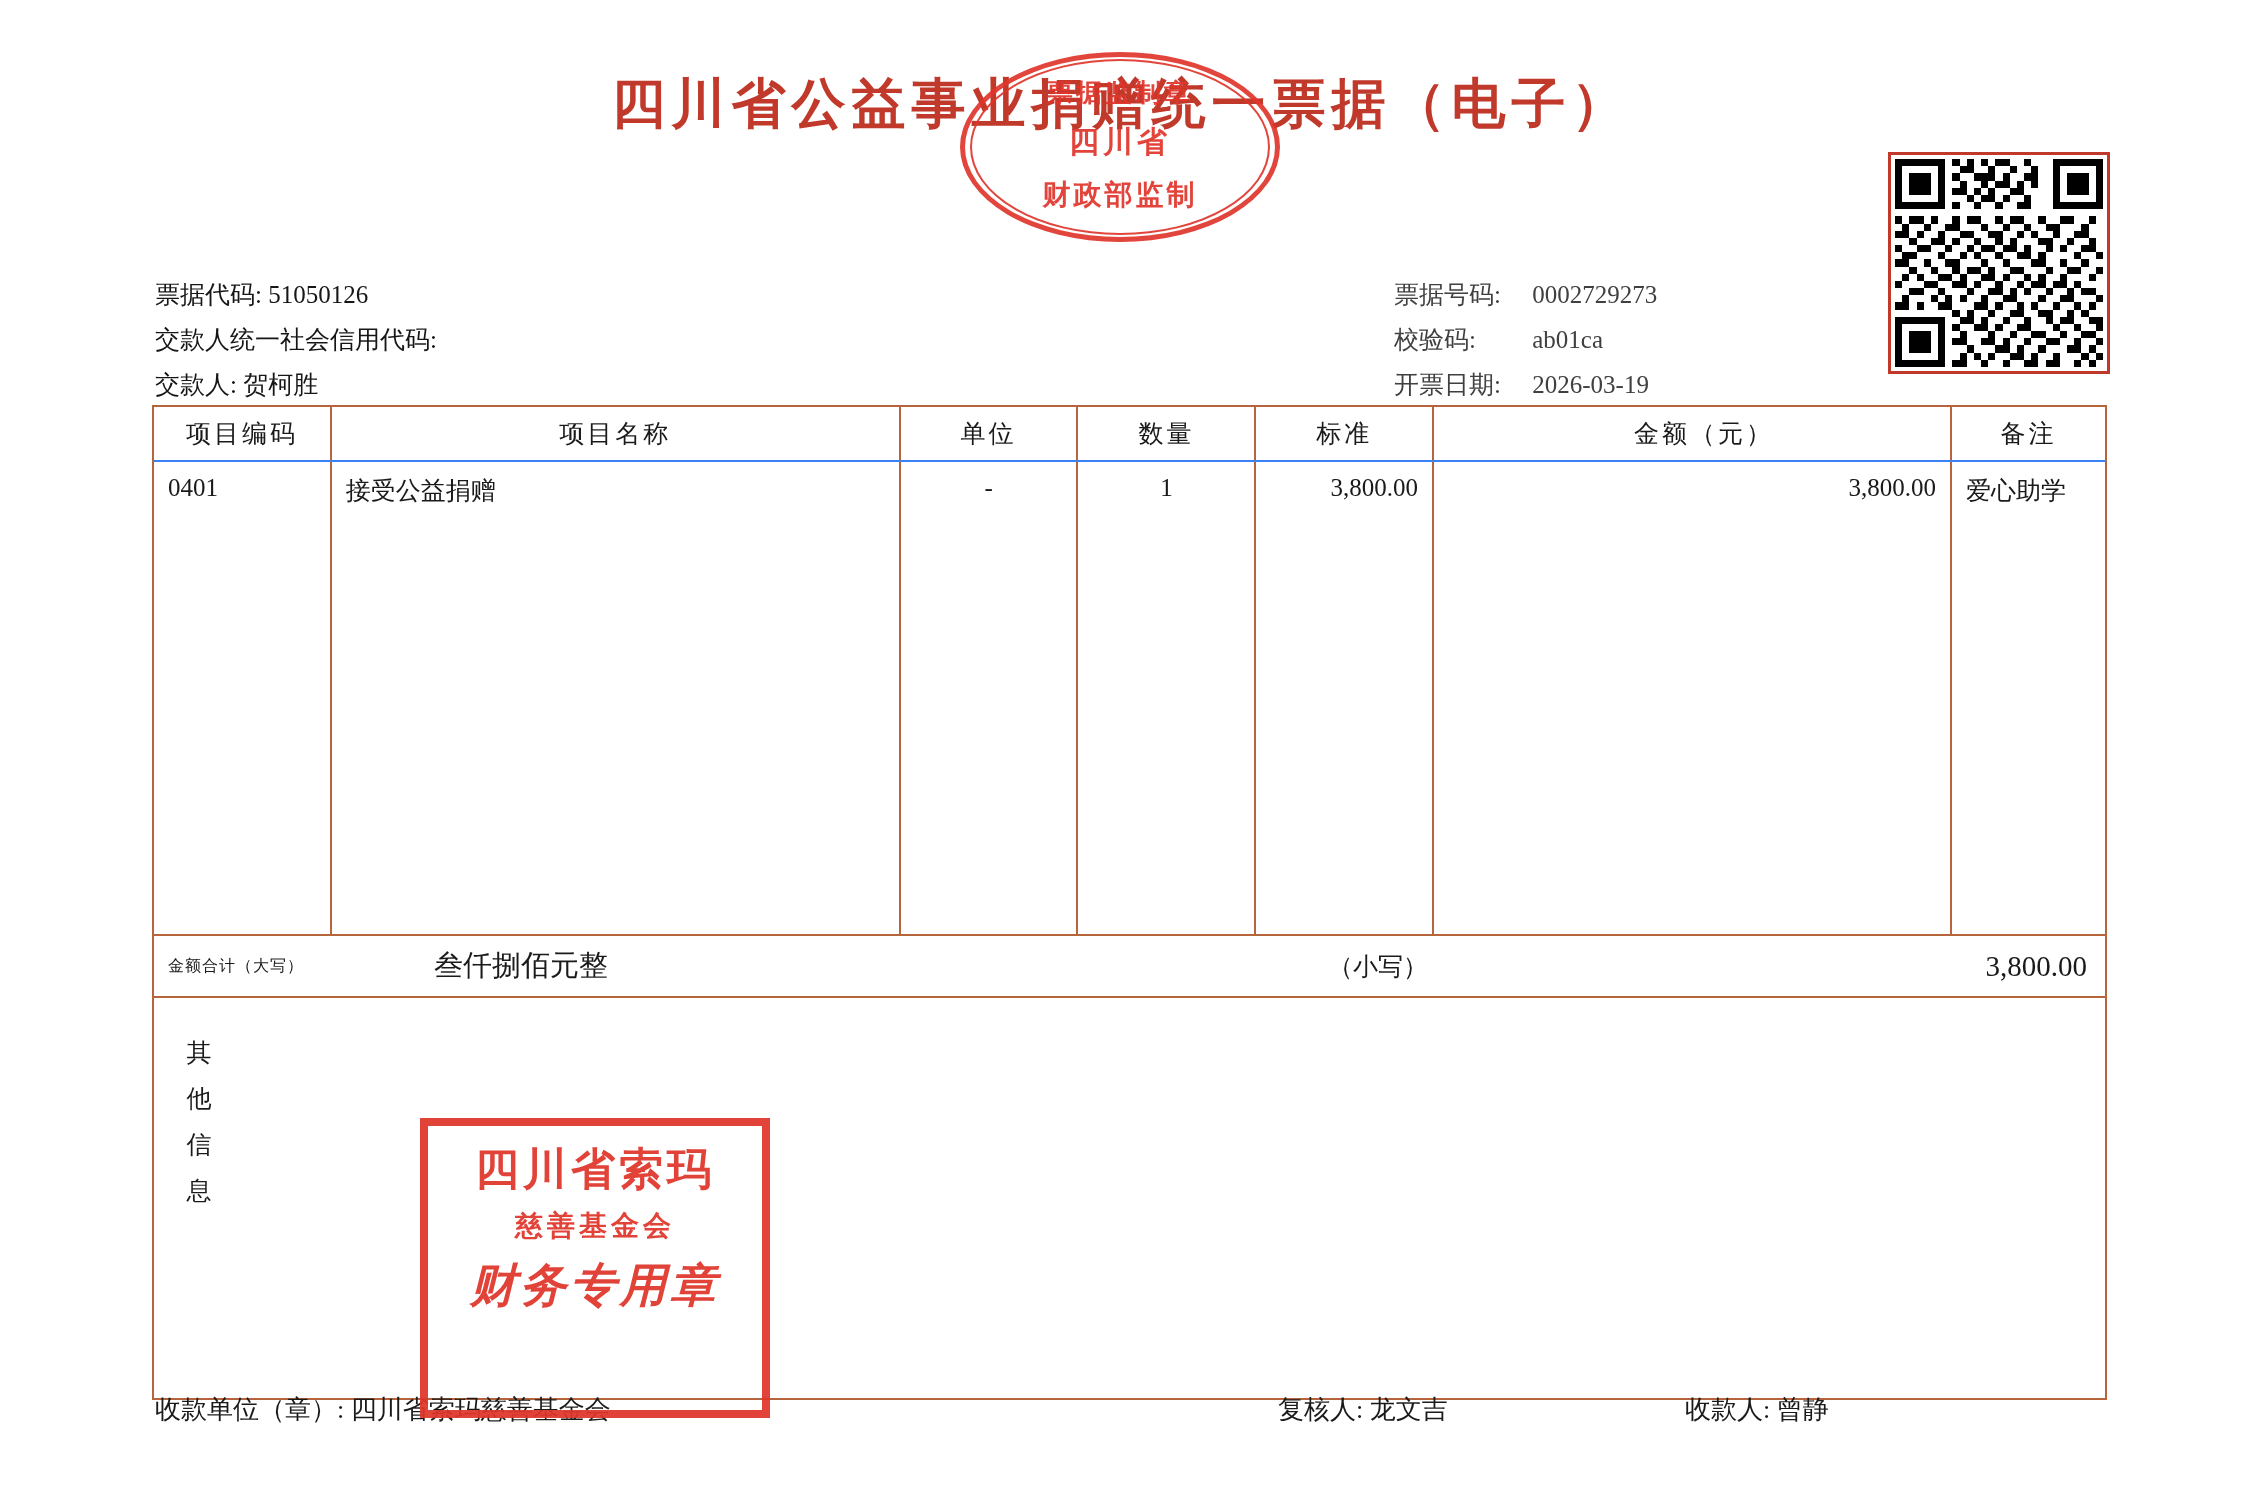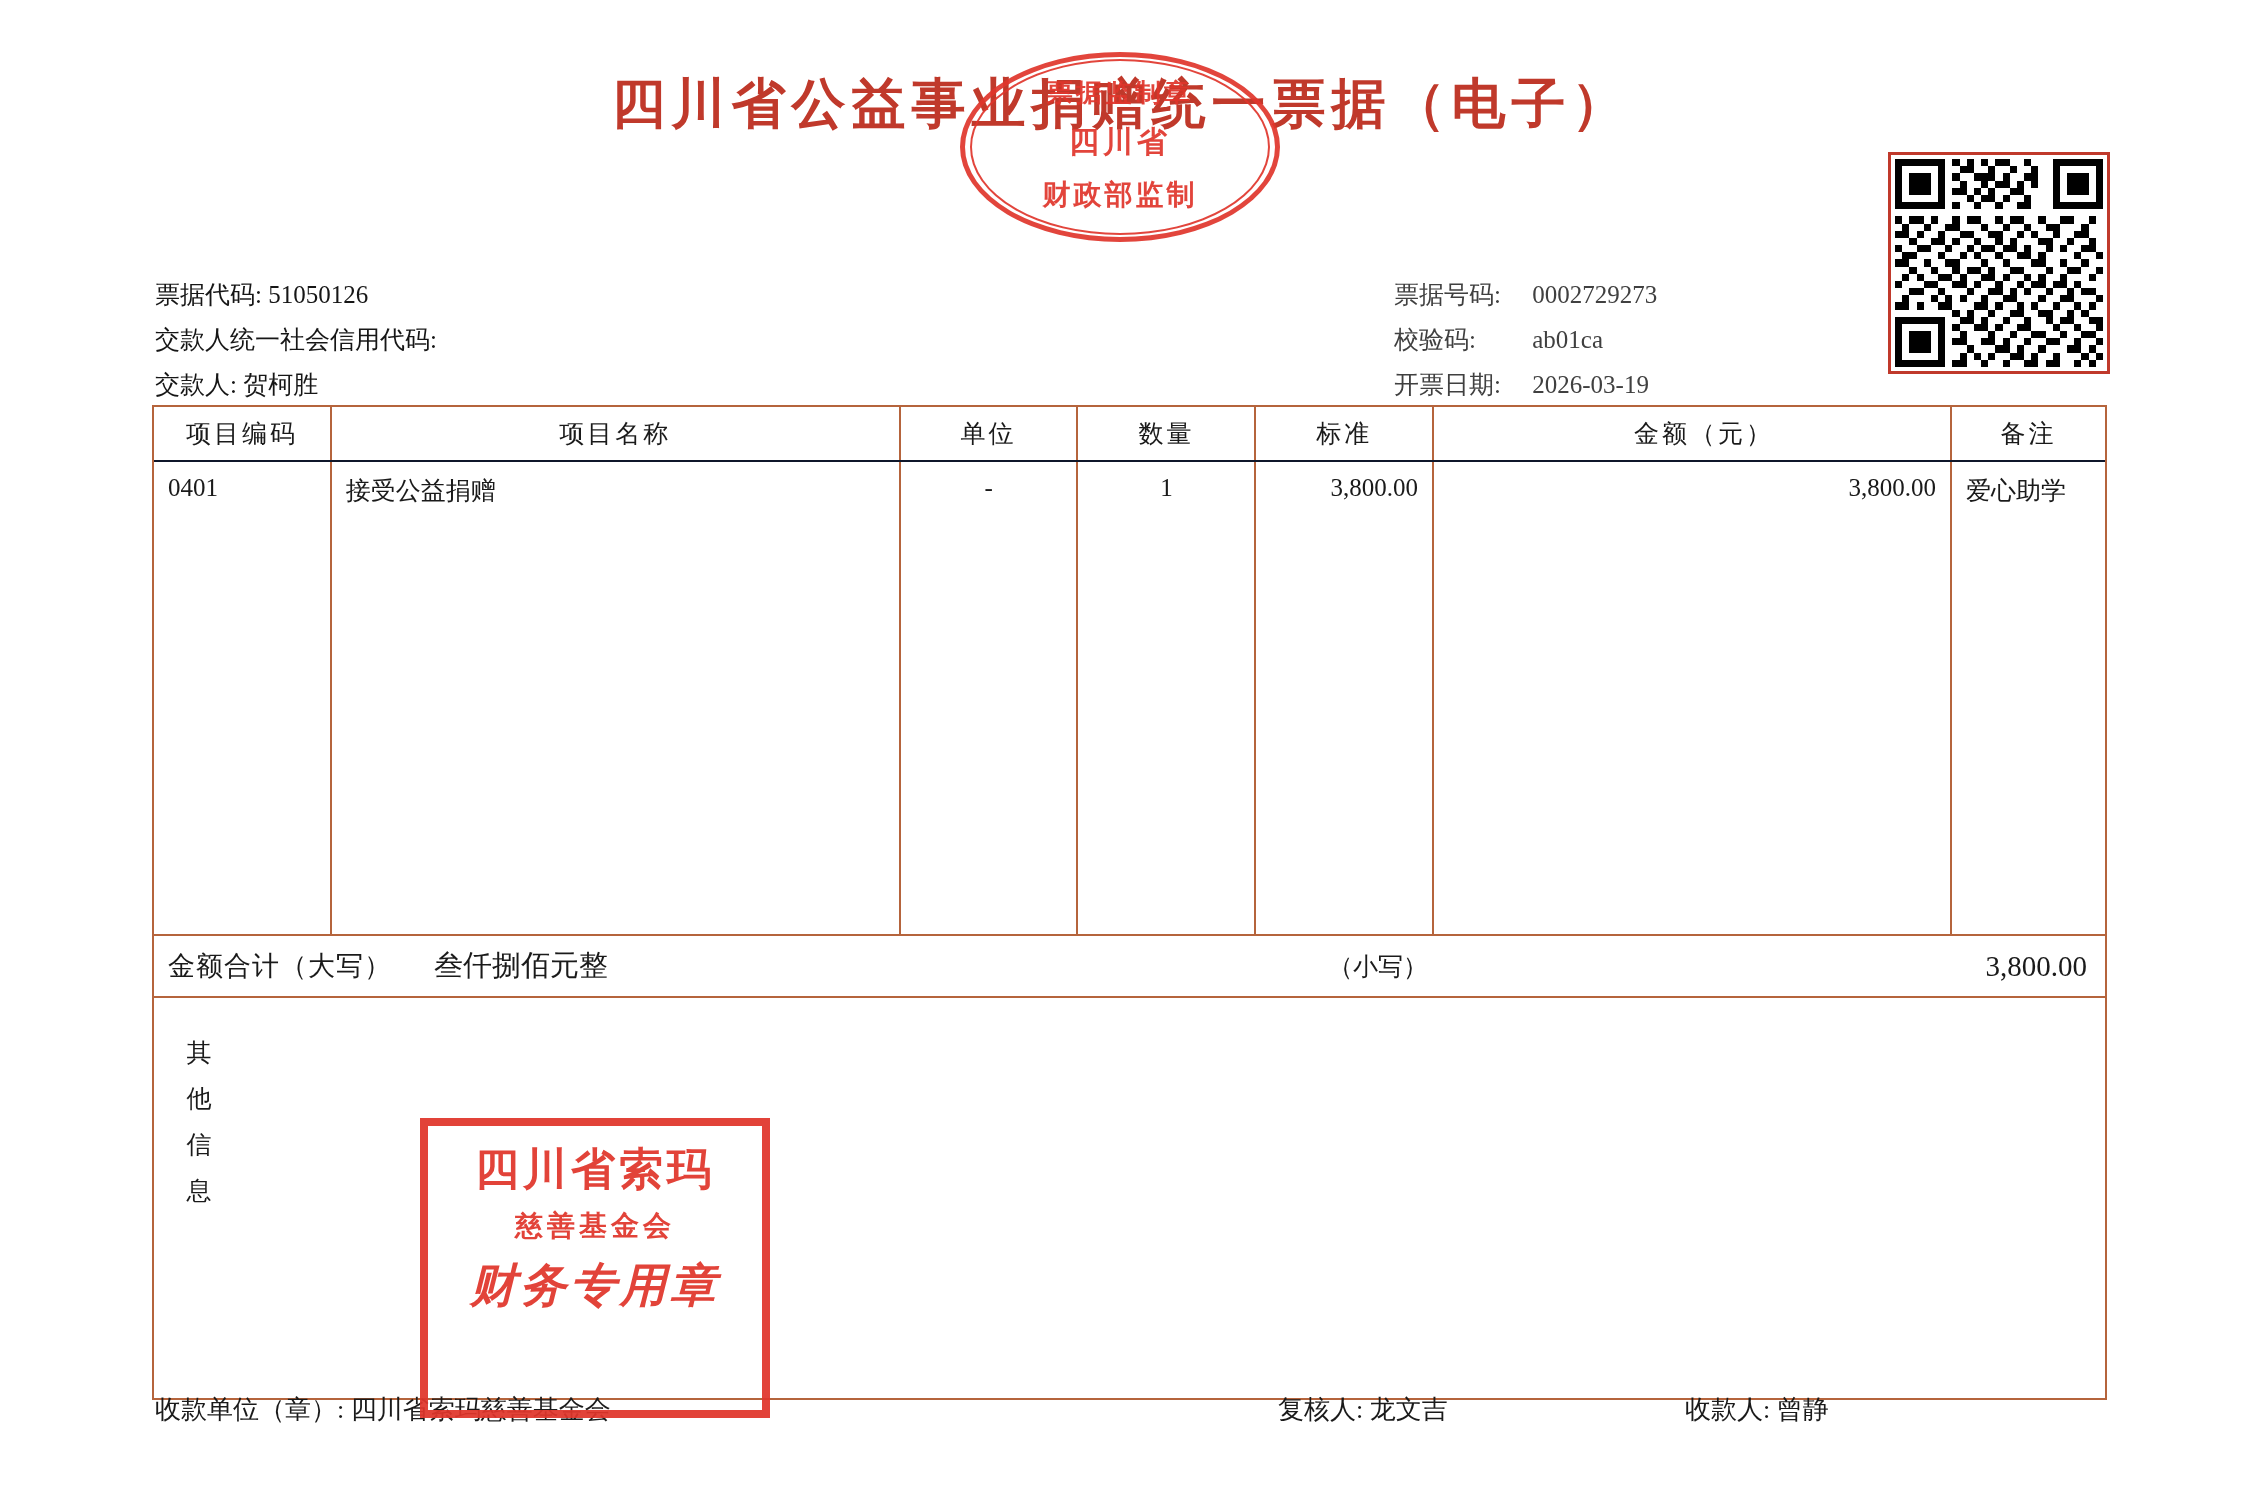--- a/index.html
+++ b/index.html
@@ -77,21 +77,21 @@
     position: absolute;
     left: 152px;
     top: 405px;
     width: 1955px;
     border: 2px solid #b5643c;
     box-sizing: border-box;
   }
   .tbl-head {
     display: flex;
     height: 53px;
-    border-bottom: 2px solid #0f172a;
+    border-bottom: 2px solid #3b82f6;
   }
   .tbl-head .cell {
     font-size: 25px;
     display: flex;
     align-items: center;
     justify-content: center;
     border-right: 2px solid #b5643c;
     box-sizing: border-box;
     letter-spacing: 3px;
   }
@@ -132,21 +132,21 @@
     display: flex;
     height: 60px;
     border-top: 2px solid #b5643c;
     border-bottom: 2px solid #b5643c;
     align-items: center;
     position: relative;
   }
   .totals .big-label {
     position: absolute;
     left: 14px;
-    font-size: 27px;
+    font-size: 16px;
     letter-spacing: 1px;
   }
   .totals .big-value {
     position: absolute;
     left: 280px;
     font-size: 29px;
   }
   .totals .small-label {
     position: absolute;
     left: 1174px;

